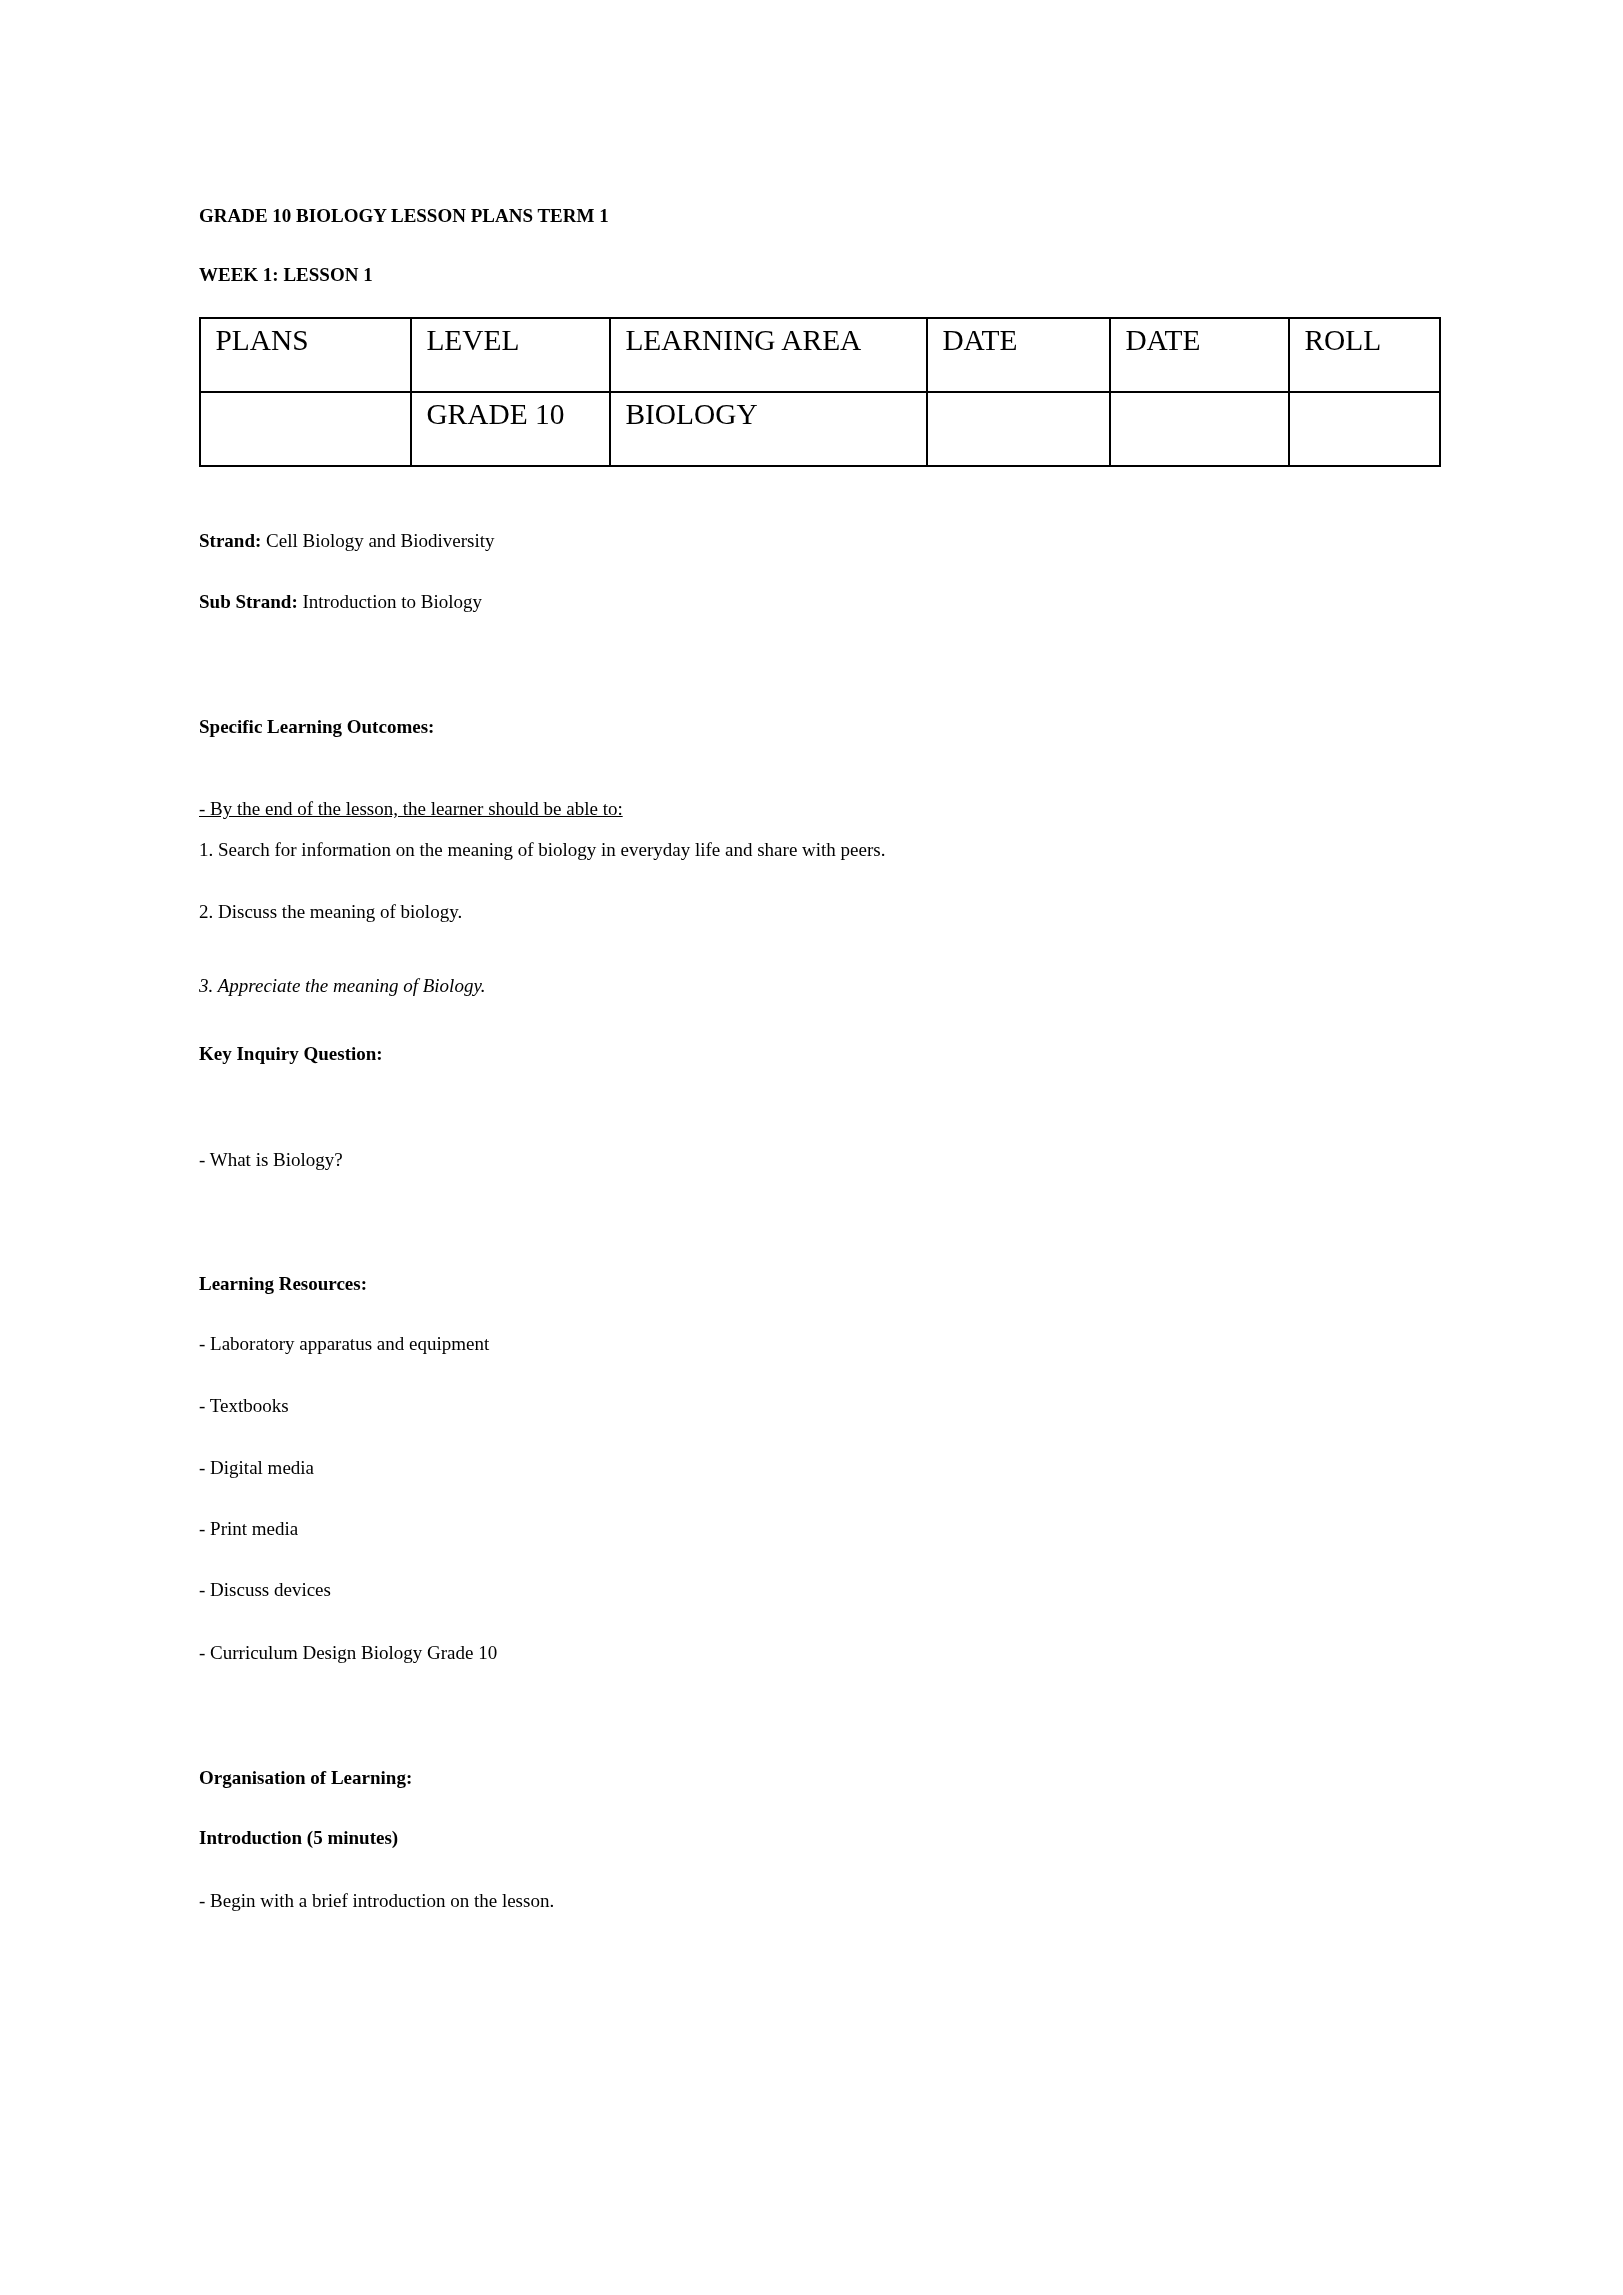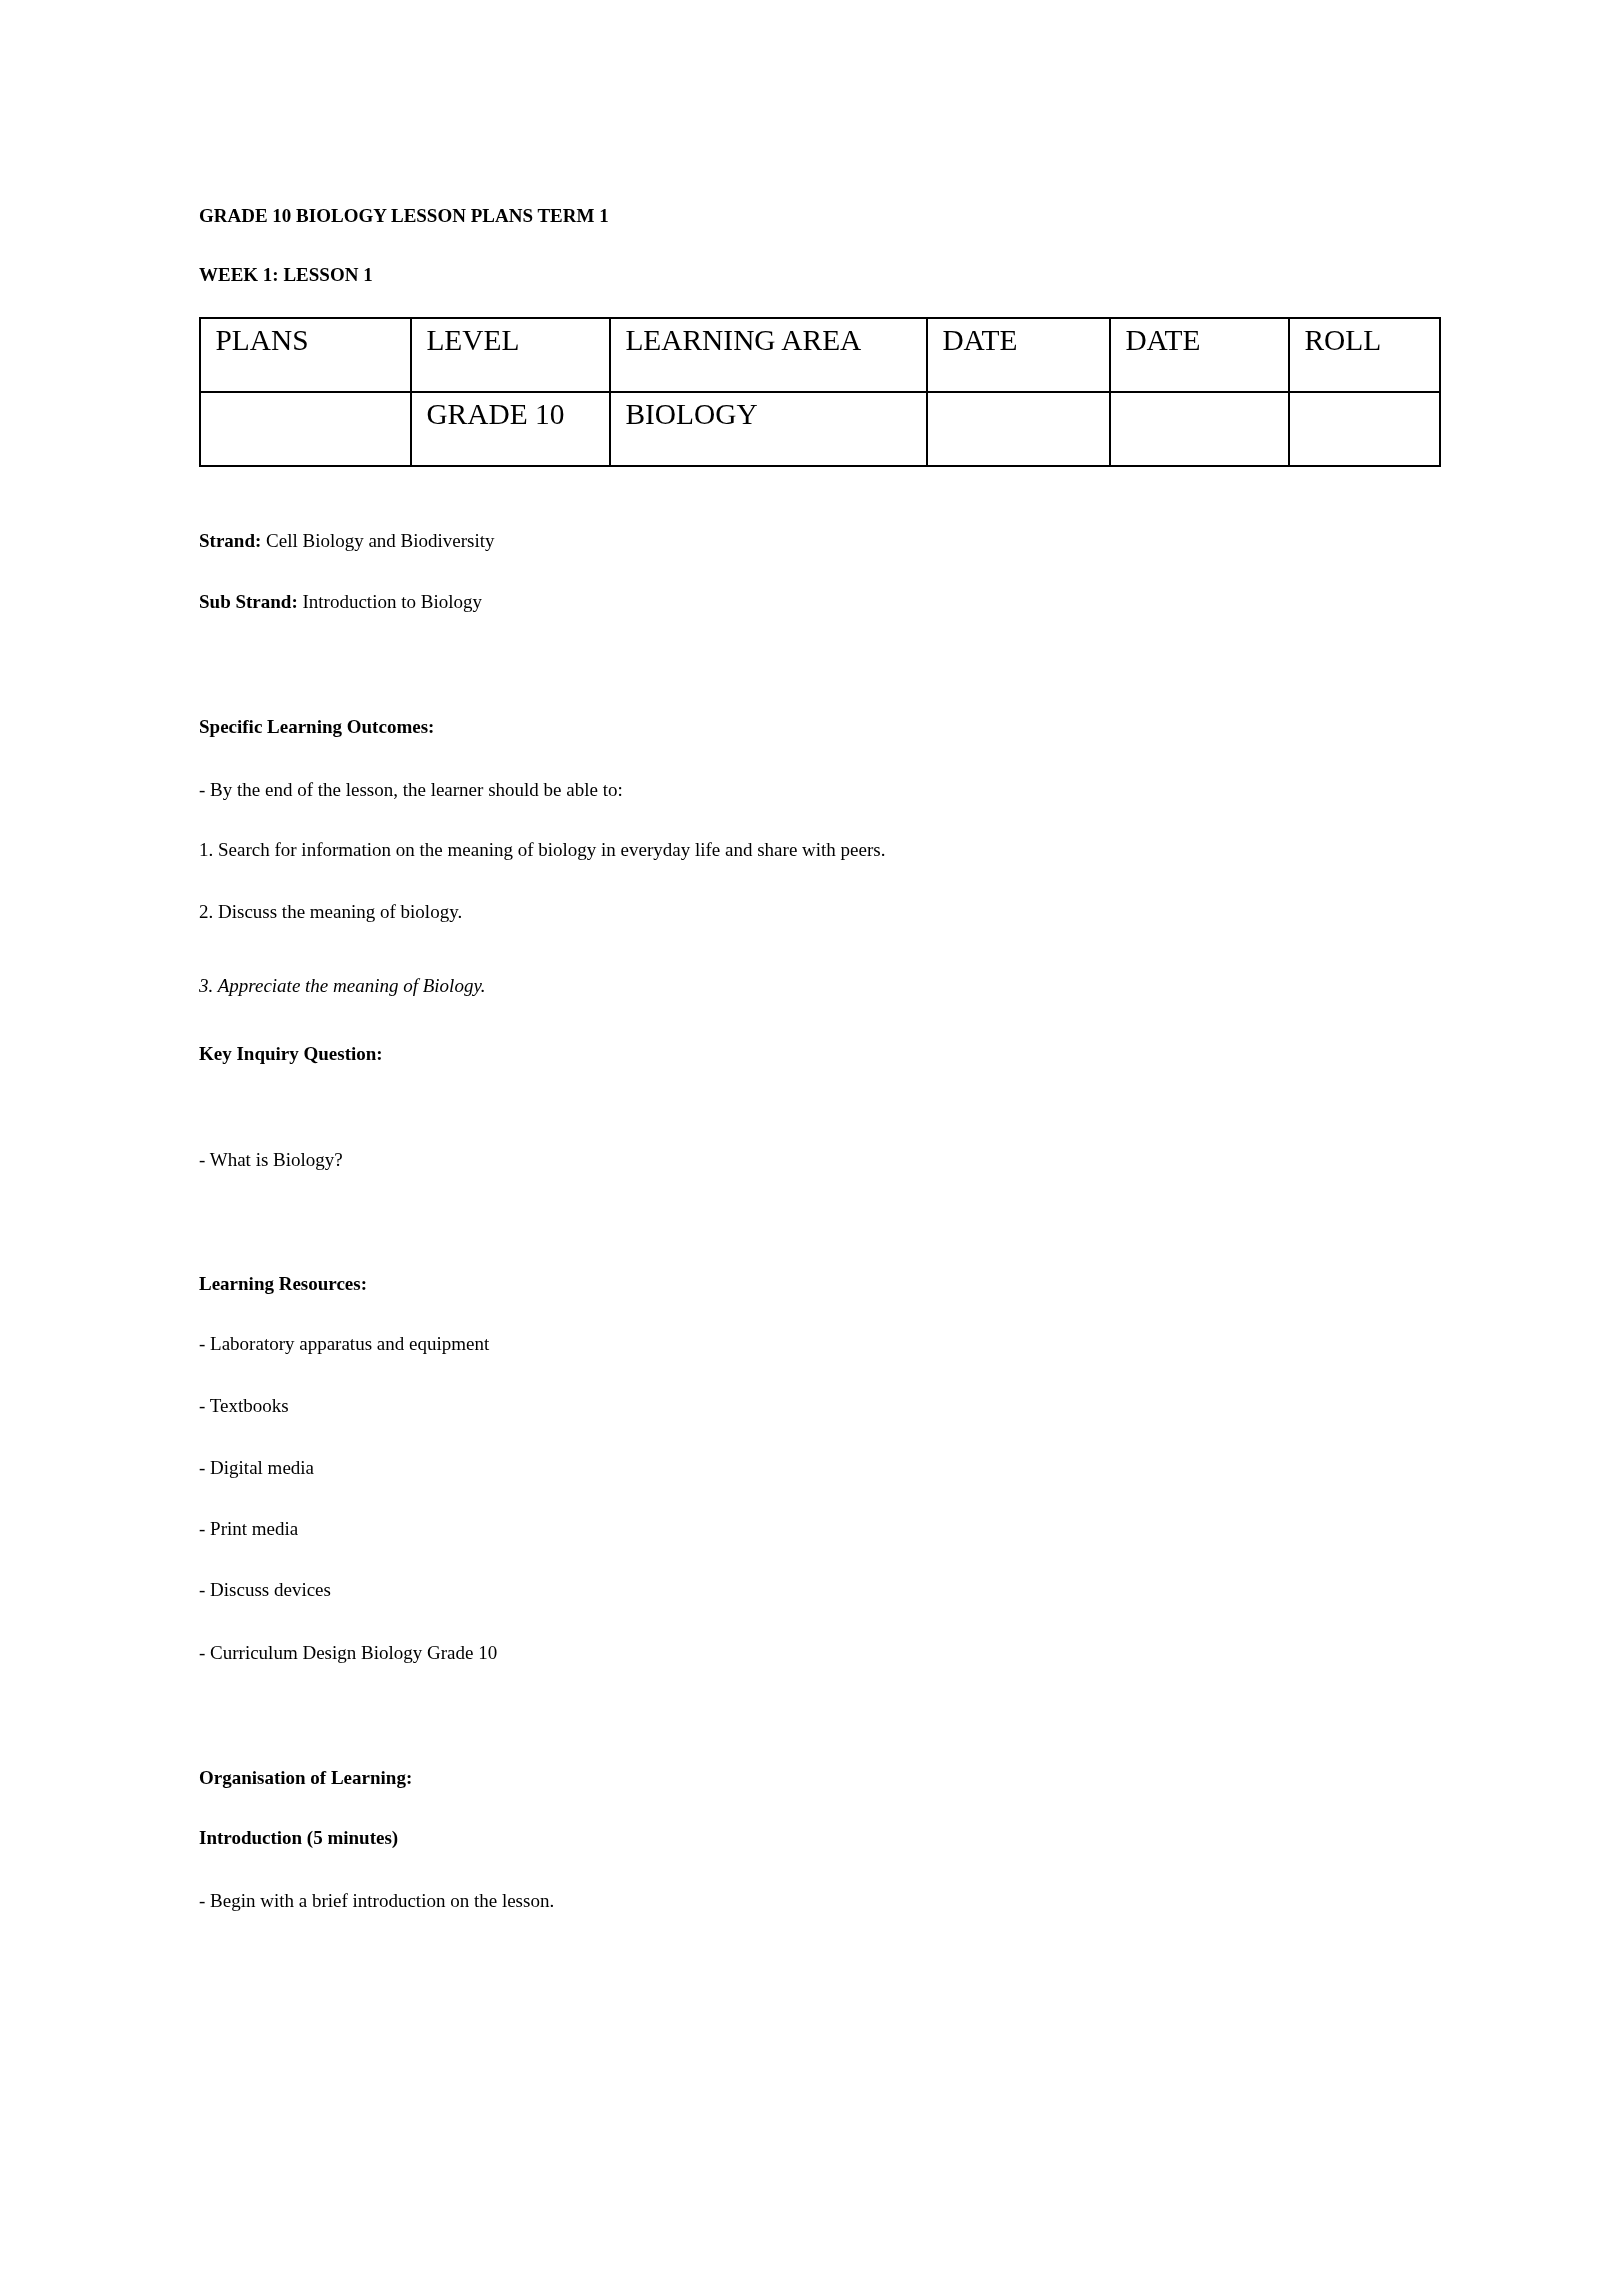--- a/index.html
+++ b/index.html
@@ -95,21 +95,21 @@
     </table>
 
   <div class="line" style="top:584px;">
     <span class="bold">Sub Strand:</span><span> Introduction to Biology</span>
   </div>
   <div class="line" style="top:523px;">
     <span class="bold">Strand:</span><span> Cell Biology and Biodiversity</span>
   </div>
 
   <div class="line bold" style="top:709px;">Specific Learning Outcomes:</div>
-  <div class="line" style="top:772px;">- By the end of the lesson, the learner should be able to:</div>
+  <div class="line" style="top:791px;text-decoration:underline;">- By the end of the lesson, the learner should be able to:</div>
   <div class="line" style="top:832px;">1. Search for information on the meaning of biology in everyday life and share with peers.</div>
   <div class="line" style="top:894px;">2. Discuss the meaning of biology.</div>
   <div class="line" style="top:968px;font-style:italic;">3. Appreciate the meaning of Biology.</div>
 
   <div class="line bold" style="top:1036px;">Key Inquiry Question:</div>
   <div class="line" style="top:1142px;">- What is Biology?</div>
 
   <div class="line bold" style="top:1266px;">Learning Resources:</div>
   <div class="line" style="top:1326px;">- Laboratory apparatus and equipment</div>
   <div class="line" style="top:1388px;">- Textbooks</div>

